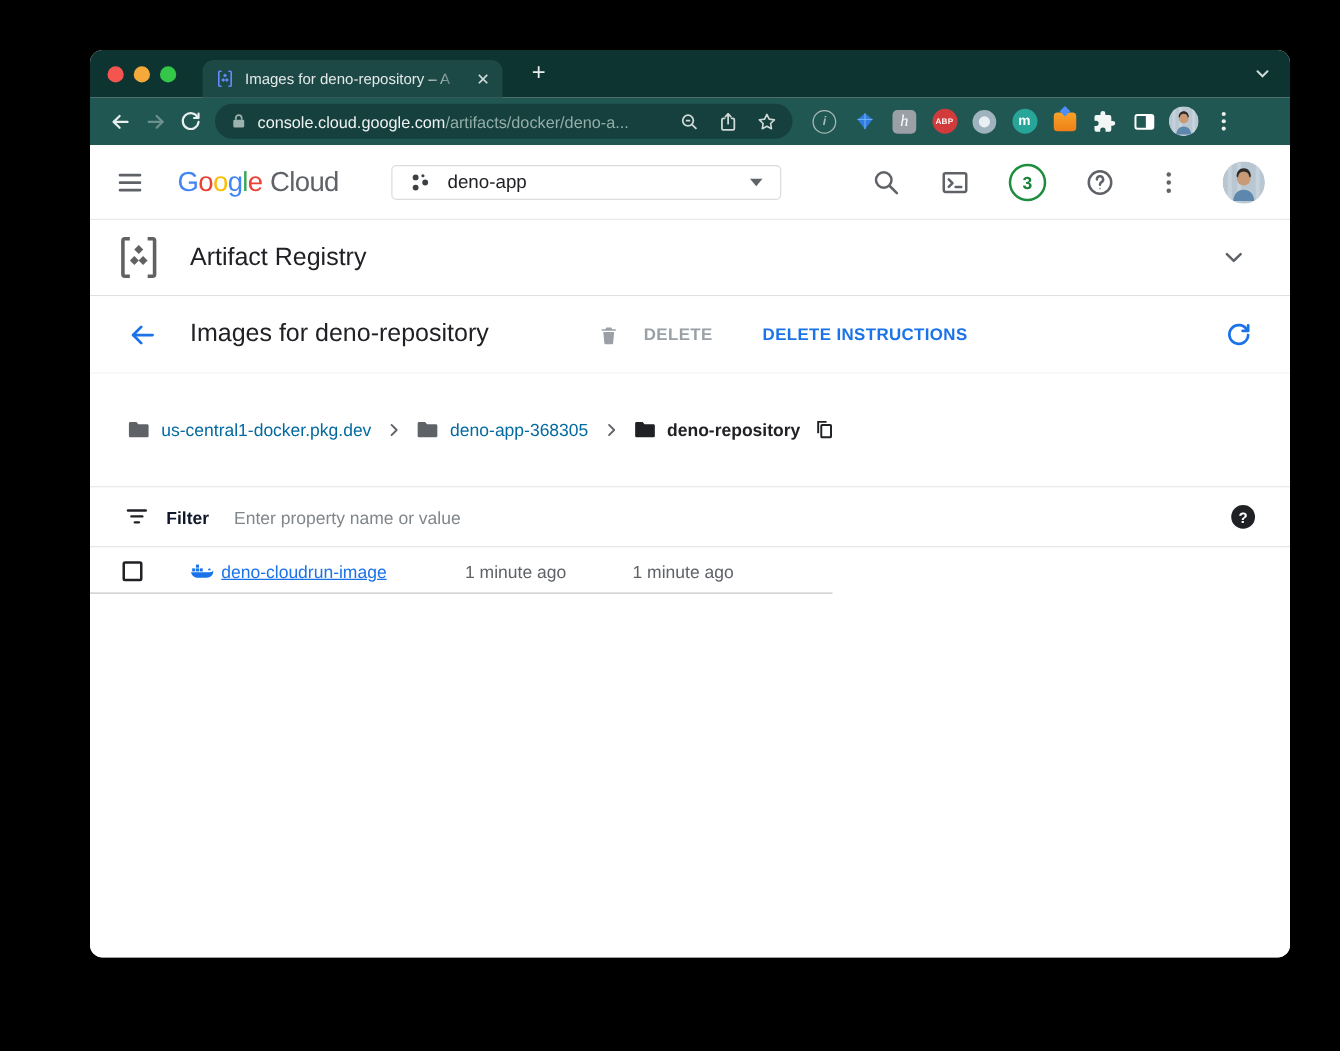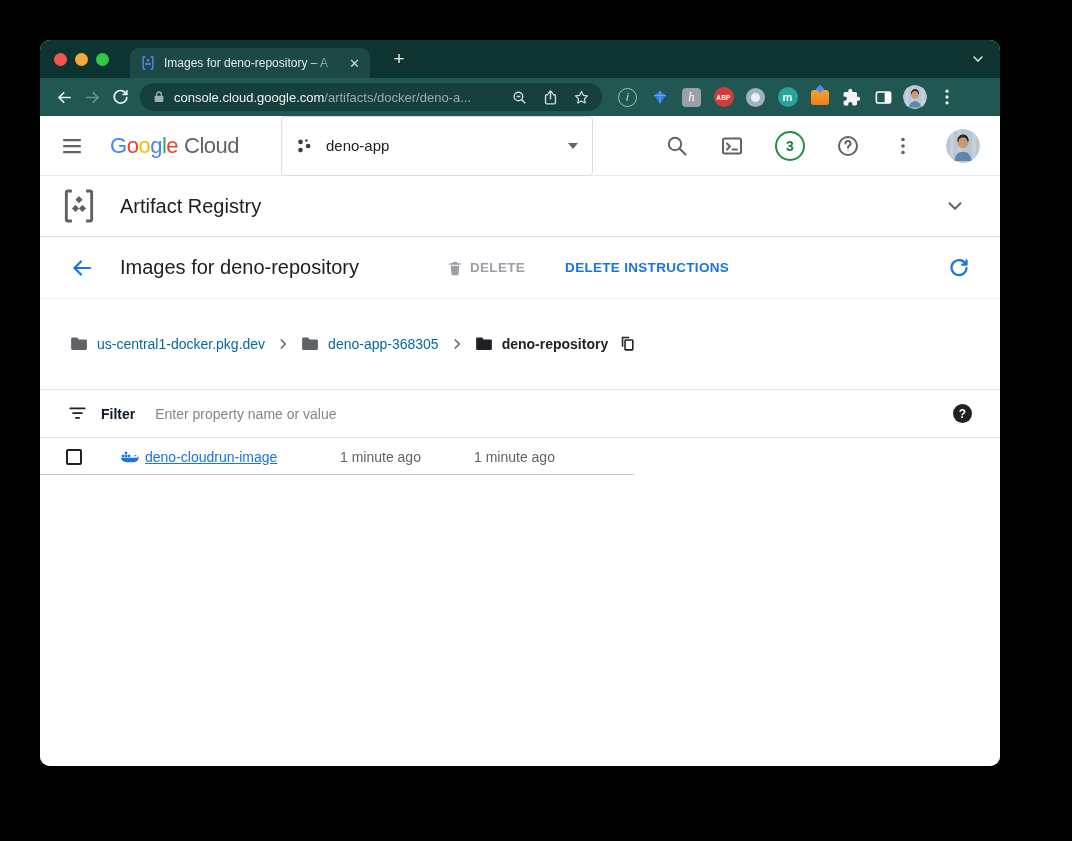--- a/index.html
+++ b/index.html
@@ -1,18 +1,18 @@
 <!DOCTYPE html>
 <html><head>
 <meta charset="utf-8">
 <style>
   * { margin:0; padding:0; box-sizing:border-box; }
   html,body { width:1072px; height:841px; background:#000; font-family:"Liberation Sans", sans-serif; }
   .stage { position:relative; width:1072px; height:841px; background:#000; overflow:hidden; }
-  .window { position:absolute; left:40px; top:40px; width:960px; height:726px; border-radius:10px; overflow:hidden; background:#fff; box-shadow:0 18px 50px rgba(0,0,0,.65); display:flex; flex-direction:column; }
+  .window { position:absolute; left:72px; top:40px; width:960px; height:726px; border-radius:10px; overflow:hidden; background:#fff; box-shadow:0 18px 50px rgba(0,0,0,.65); display:flex; flex-direction:column; }
 
   
   .tabstrip { position:relative; height:38px; background:#0d3431; flex:0 0 auto; }
   .traffic { position:absolute; left:14px; top:13px; display:flex; gap:8px; }
   .traffic span { width:13px; height:13px; border-radius:50%; display:block; }
   .tl-red{ background:#f4564f; } .tl-yellow{ background:#f5a93b; } .tl-green{ background:#34c648; }
   .tab { position:absolute; left:90px; top:8px; width:240px; height:30px; background:#1c4946; border-radius:9px 9px 0 0; display:flex; align-items:center; padding:0 10px; }
   .tab .fav { width:16px; height:16px; margin-right:8px; color:#6189f7; flex:0 0 auto; }
   .tab-title { flex:1; font-size:12px; color:#e2e9e8; white-space:nowrap; overflow:hidden;
     -webkit-mask-image:linear-gradient(90deg,#000 82%,transparent 98%); mask-image:linear-gradient(90deg,#000 82%,transparent 98%); }
@@ -45,41 +45,41 @@
   .ext-panel { width:19px; height:19px; color:#fff; }
   .tb-avatar { width:24px; height:24px; border-radius:50%; overflow:hidden; margin-left:8px; flex:0 0 auto; }
   .tb-menu { width:20px; height:20px; color:#e8efee; margin-left:10px; }
 
   
   .appbar { height:60px; background:#fff; border-bottom:1px solid #e8eaed; display:flex; align-items:center; padding:0 20px; flex:0 0 auto; }
   .hamburger { width:24px; height:24px; color:#5f6368; flex:0 0 auto; }
   .gclogo { margin-left:26px; font-size:22px; letter-spacing:-0.5px; white-space:nowrap; display:flex; align-items:baseline; }
   .gclogo .l-blue{ color:#4285F4; } .gclogo .l-red{ color:#EA4335; } .gclogo .l-yellow{ color:#FBBC05; } .gclogo .l-green{ color:#34A853; }
   .gclogo .cloudword { color:#5f6368; margin-left:6px; }
-  .projsel { margin-left:42px; width:312px; height:60px; border:1px solid #dadce0; border-radius:4px; display:flex; align-items:center; padding:0 14px; }
+  .projsel { margin-left:42px; width:312px; height:28px; border:1px solid #dadce0; border-radius:4px; display:flex; align-items:center; padding:0 14px; }
   .projsel .picon { width:18px; height:18px; color:#3c4043; flex:0 0 auto; }
   .projsel .pname { margin-left:12px; font-size:15px; color:#202124; flex:1; }
   .caret-down { width:0; height:0; border-left:5px solid transparent; border-right:5px solid transparent; border-top:6px solid #5f6368; }
   .appbar-right { margin-left:auto; display:flex; align-items:center; gap:31px; }
   .abic { width:24px; height:24px; color:#5f6368; display:flex; align-items:center; justify-content:center; }
   .abic svg { width:24px; height:24px; }
   .notif { width:30px; height:30px; border:2px solid #1e8e3e; border-radius:50%; color:#188038; font-size:14px; font-weight:700; display:flex; align-items:center; justify-content:center; }
   .hd-avatar { width:34px; height:34px; border-radius:50%; overflow:hidden; }
 
   
   .productbar { height:61px; background:#fff; border-bottom:1px solid #e0e0e0; display:flex; align-items:center; padding:0 20px; flex:0 0 auto; }
   .ar-icon { width:38px; height:38px; color:#616161; flex:0 0 auto; }
   .product-title { margin-left:22px; font-size:20px; color:#202124; }
   .prod-chevron { margin-left:auto; margin-right:14px; width:22px; height:22px; color:#5f6368; }
 
   
   .actionbar { height:62px; background:#fff; border-bottom:1px solid #f1f3f4; display:flex; align-items:center; padding:0 20px; flex:0 0 auto; }
   .backarrow { width:24px; height:24px; color:#1a73e8; margin-left:10px; flex:0 0 auto; }
   .page-title { margin-left:26px; font-size:20px; color:#202124; white-space:nowrap; }
-  .btn-delete { margin-left:88px; display:flex; align-items:center; gap:7px; color:#9aa0a6; font-size:13.5px; font-weight:700; letter-spacing:.3px; }
+  .btn-delete { margin-left:88px; display:flex; align-items:center; gap:20px; color:#9aa0a6; font-size:13.5px; font-weight:700; letter-spacing:.3px; }
   .btn-delete svg { width:16px; height:18px; }
   .btn-setup { margin-left:40px; color:#1a73e8; font-size:13.5px; font-weight:700; letter-spacing:.3px; }
   .btn-refresh { margin-left:auto; margin-right:10px; width:22px; height:22px; color:#1a73e8; }
 
   
   .crumbsec { height:91px; background:#fff; border-bottom:1px solid #e3e3e3; display:flex; align-items:center; padding:0 30px; flex:0 0 auto; }
   .crumb { display:flex; align-items:center; }
   .crumb .folder { width:18px; height:16px; color:#5f6368; flex:0 0 auto; }
   .crumb .ctext { margin-left:9px; font-size:14px; color:#0369a1; white-space:nowrap; }
   .crumb.last .folder { color:#202124; }

